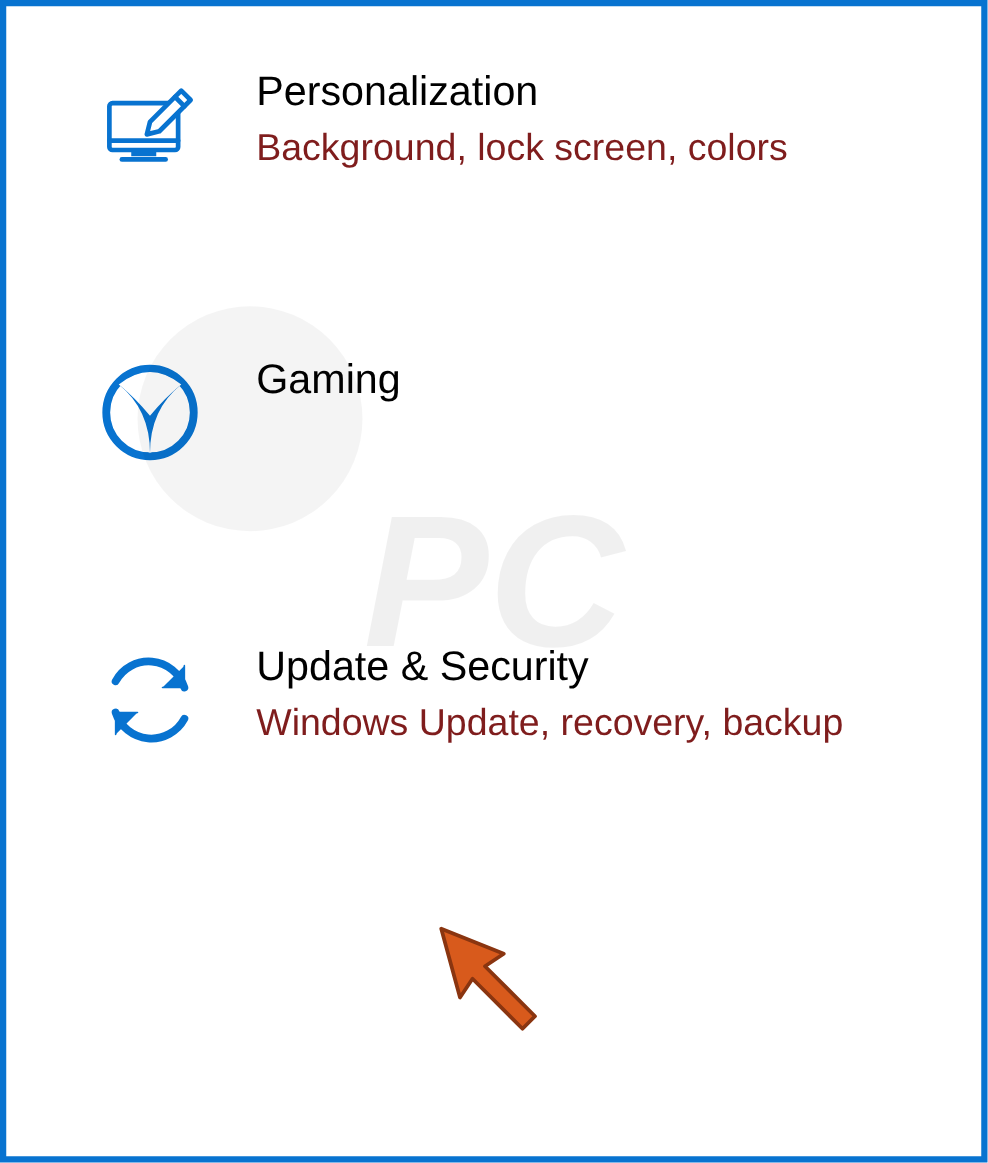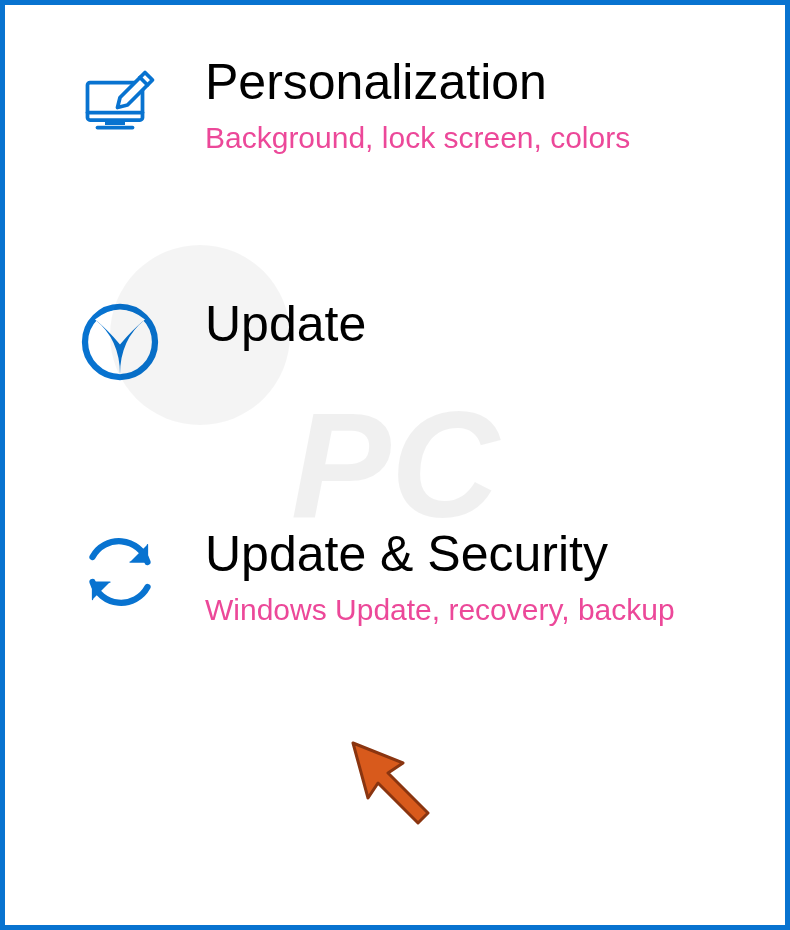--- a/index.html
+++ b/index.html
@@ -42,30 +42,30 @@
     }
     .icon-wrap svg {
       width: 80px;
       height: 80px;
     }
     .text-wrap {
       flex: 1;
       padding-top: 0px;
     }
     .item-title {
-      font-size: 50px;
+      font-size: 33px;
       font-weight: 400;
       color: #000;
       margin-bottom: 8px;
       line-height: 1.1;
     }
     .item-desc {
       font-size: 30px;
       font-weight: 400;
-      color: #ec4899;
+      color: #7f1d1d;
       line-height: 1.3;
       max-width: 480px;
     }
     .watermark {
       position: absolute;
       top: 50%;
       left: 50%;
       transform: translate(-50%, -50%);
       font-size: 140px;
       font-weight: 600;
@@ -136,21 +136,21 @@
     <div class="icon-wrap">
       <svg viewBox="0 0 64 64">
         <circle cx="32" cy="32" r="28" fill="none" stroke="#0873d0" stroke-width="5"></circle>
         <path d="M 12 14 Q 32 30 32 58 Q 32 30 52 14 Q 32 4 12 14 Z" fill="#0873d0"></path>
         <path d="M 12 14 Q 32 -2 52 14 Q 42 22 32 34 Q 22 22 12 14 Z" fill="#fff"></path>
         <path d="M 8 40 Q 20 28 32 58 Q 20 50 8 40 Z" fill="#fff"></path>
         <path d="M 56 40 Q 44 28 32 58 Q 44 50 56 40 Z" fill="#fff"></path>
       </svg>
     </div>
     <div class="text-wrap">
-      <div class="item-title">Update</div>
+      <div class="item-title">Gaming</div>
     </div>
   </div>
 
   <div class="settings-item">
     <div class="icon-wrap">
       <svg viewBox="0 0 64 64" fill="none" stroke="#0873d0" stroke-width="5" stroke-linecap="round">
         <path d="M 54 24 A 24 24 0 0 0 10 20"></path>
         <polyline points="54,10 54,24 40,24" fill="#0873d0" stroke="#0873d0" stroke-width="1"></polyline>
         <path d="M 10 40 A 24 24 0 0 0 54 44"></path>
         <polyline points="10,54 10,40 24,40" fill="#0873d0" stroke="#0873d0" stroke-width="1"></polyline>

